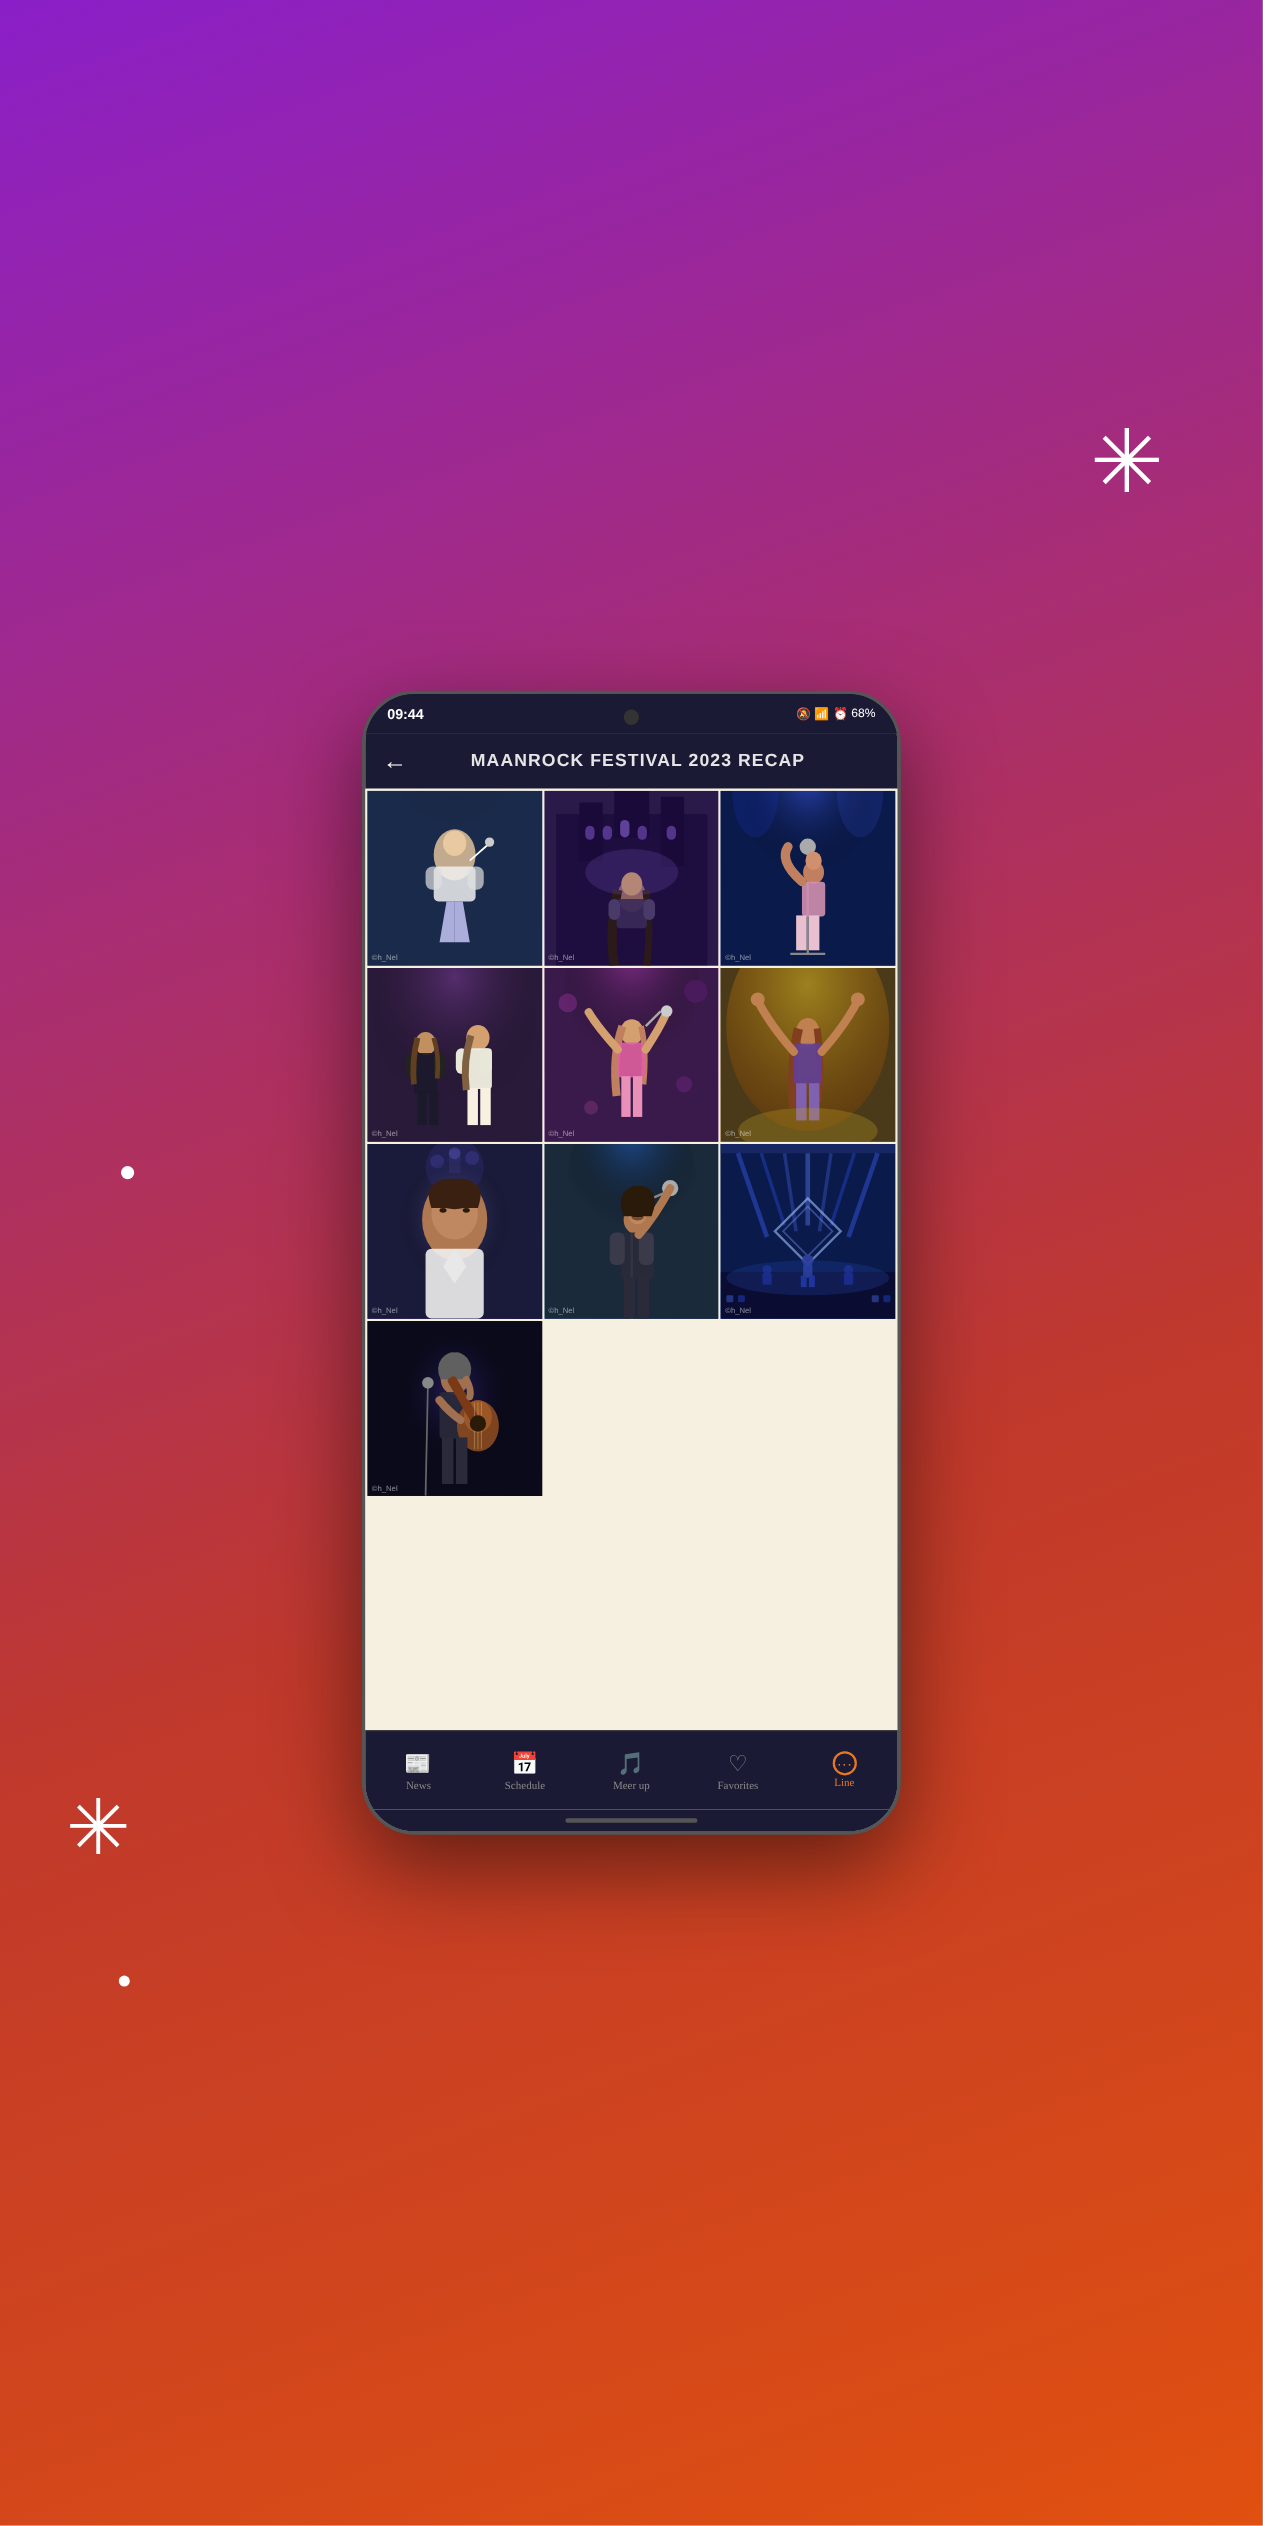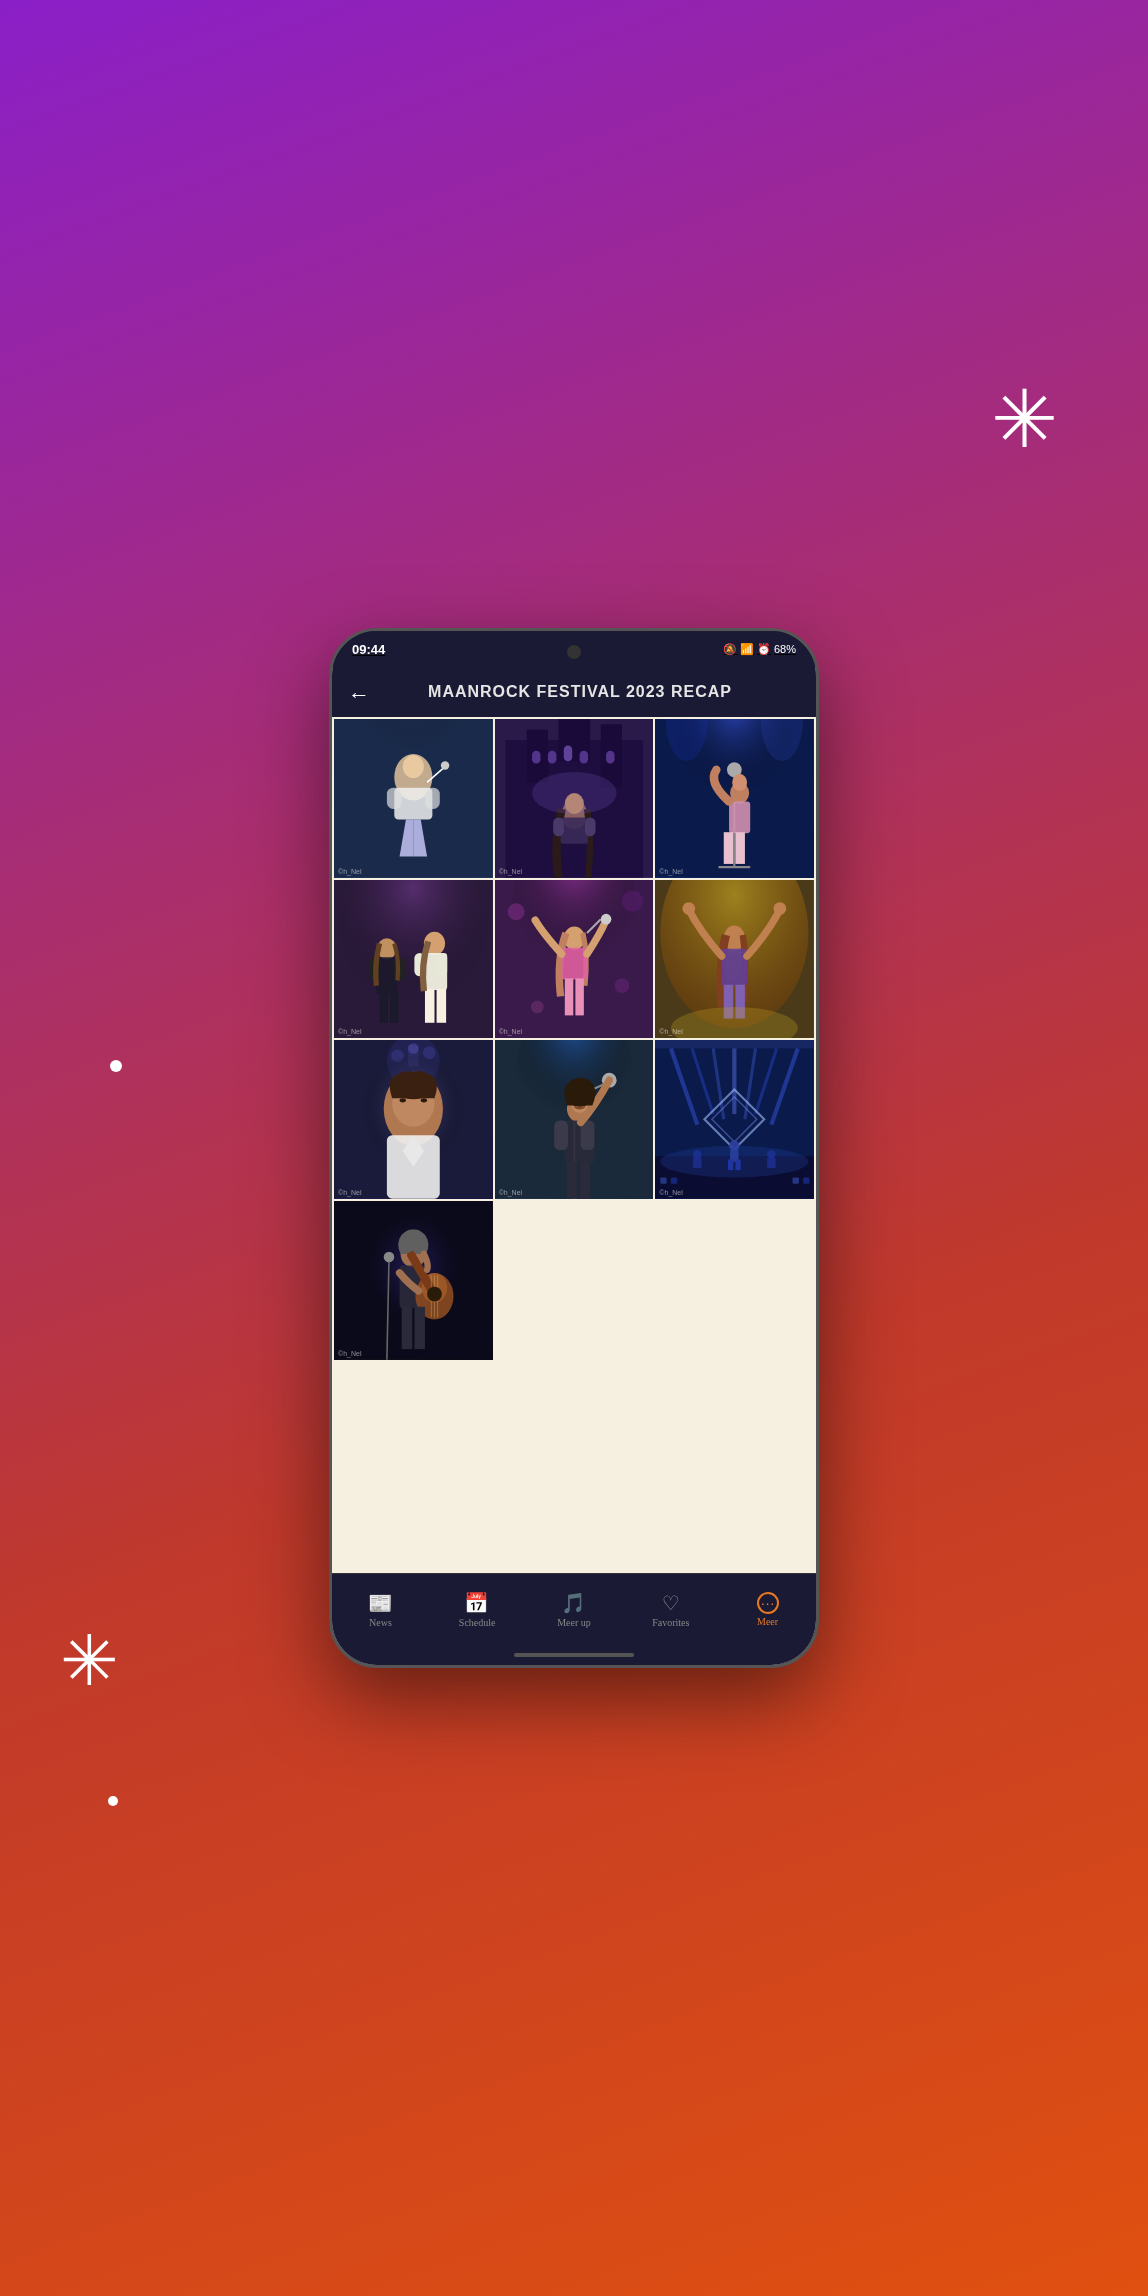--- a/index.html
+++ b/index.html
@@ -81,21 +81,20 @@
 
     
     .status-bar {
       height: 36px;
       background: #1a1a35;
       display: flex;
       align-items: center;
       justify-content: space-between;
       padding: 0 20px;
       position: relative;
-      text-decoration: underline;
     }
     .status-time {
       color: white;
       font-size: 13px;
       font-weight: bold;
     }
     .status-icons {
       display: flex;
       align-items: center;
       gap: 4px;
@@ -622,21 +621,21 @@
         <span class="nav-label">Meer up</span>
       </div>
 
       <div class="nav-item">
         <span class="nav-icon">♡</span>
         <span class="nav-label">Favorites</span>
       </div>
 
       <div class="nav-item active">
         <div class="nav-more-icon">···</div>
-        <span class="nav-label">Meer</span>
+        <span class="nav-label">Line</span>
       </div>
     </div>
 
     <div class="home-indicator">
       <div class="home-bar"></div>
     </div>
   </div>
 </div>
 
 </body></html>

